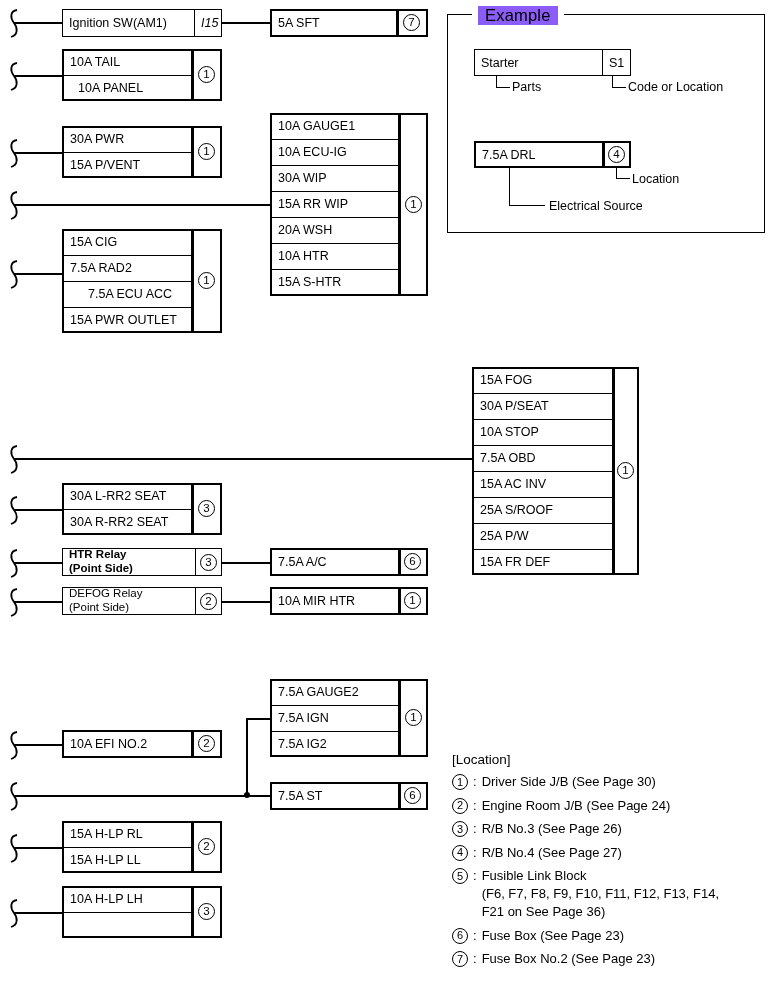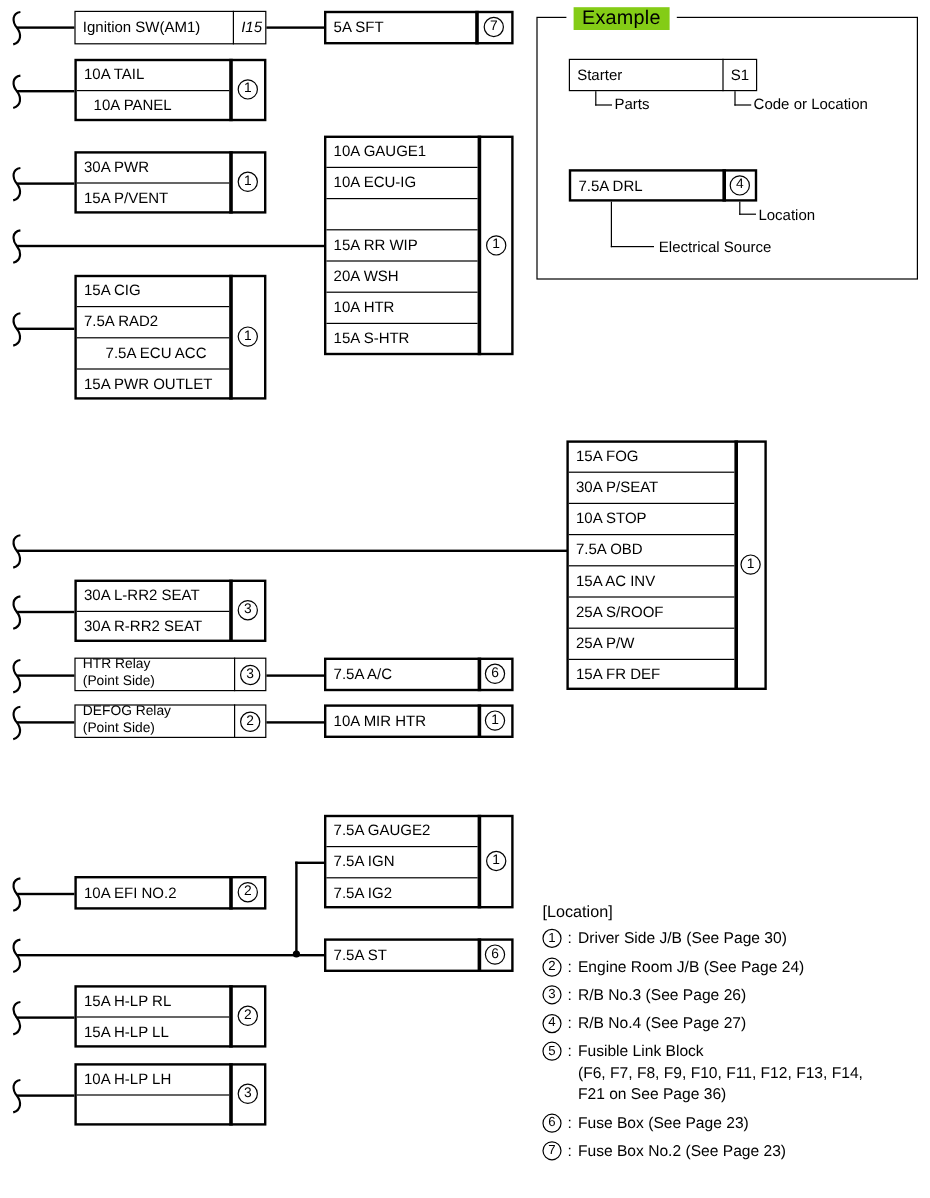--- a/index.html
+++ b/index.html
@@ -105,21 +105,21 @@
     width: 318px;
     height: 219px;
     border: 1.3px solid #000;
     box-sizing: border-box;
     background: #fff;
   }
   #example-title {
     position: absolute;
     left: 478px;
     top: 6px;
-    background: #84cc16;
+    background: #8b5cf6;
     padding: 0 7px;
     font-size: 16.5px;
     letter-spacing: .2px;
   }
   
   #example-title-mask {
     position: absolute;
     left: 472px;
     top: 12px;
     width: 92px;
@@ -258,20 +258,21 @@
   <div class="box thick" style="left:270px; top:113px; width:158px; height:183px;"></div>
   <div class="divider" style="left:272px; top:139px; width:126px;"></div>
   <div class="divider" style="left:272px; top:165px; width:126px;"></div>
   <div class="divider" style="left:272px; top:191px; width:126px;"></div>
   <div class="divider" style="left:272px; top:217px; width:126px;"></div>
   <div class="divider" style="left:272px; top:243px; width:126px;"></div>
   <div class="divider" style="left:272px; top:269px; width:126px;"></div>
   <div class="vdivider-thick" style="left:398px; top:113px; height:183px;"></div>
   <div class="cell" style="left:272px; top:113px; width:126px; height:26px;">10A GAUGE1</div>
   <div class="cell" style="left:272px; top:139px; width:126px; height:26px;">10A ECU-IG</div>
+  <div class="cell" style="left:272px; top:165px; width:126px; height:26px;">30A WIP</div>
   <div class="cell" style="left:272px; top:191px; width:126px; height:26px;">15A RR WIP</div>
   <div class="cell" style="left:272px; top:217px; width:126px; height:26px;">20A WSH</div>
   <div class="cell" style="left:272px; top:243px; width:126px; height:26px;">10A HTR</div>
   <div class="cell" style="left:272px; top:269px; width:126px; height:26px;border-radius:11px;">15A S-HTR</div>
   <div class="circnum" style="left:405px; top:196px;">1</div>
 
   <div id="example-panel"></div>
   <div id="example-title-mask"></div>
   <div id="example-title">Example</div>
 
@@ -343,21 +344,21 @@
 
   <div class="squiggle" style="left:6px; top:548px;">
     <svg width="16" height="32" viewBox="0 0 16 32">
         <path d="M11,2 C4,3 4,10 8,15 C12,20 12,27 5,29" fill="none" stroke="#000" stroke-width="1.8"></path>
       </svg>
   </div>
   <div class="wire" style="left:14px; top:562px; width:49px;"></div>
 
   <div class="box thin" style="left:62px; top:548px; width:160px; height:28px;"></div>
   <div class="vdivider" style="left:195px; top:548px; height:28px;"></div>
-  <div class="cell" style="left:63px; top:548px; width:132px; height:28px; white-space:pre-line; font-size:11.5px; line-height:1.18;">HTR Relay
+  <div class="cell" style="left:63px; top:548px; width:132px; height:28px; white-space:pre-line; font-size:11.5px; line-height:1.18;font-weight:bold;">HTR Relay
 (Point Side)</div>
   <div class="circnum" style="left:200px; top:554px;">3</div>
 
   <div class="wire" style="left:222px; top:562px; width:48px;"></div>
 
   <div class="box thick" style="left:270px; top:548px; width:158px; height:28px;"></div>
   <div class="vdivider-thick" style="left:398px; top:548px; height:28px;"></div>
   <div class="cell" style="left:272px; top:548px; width:126px; height:28px;">7.5A A/C</div>
   <div class="circnum" style="left:404px; top:553px;">6</div>
 

